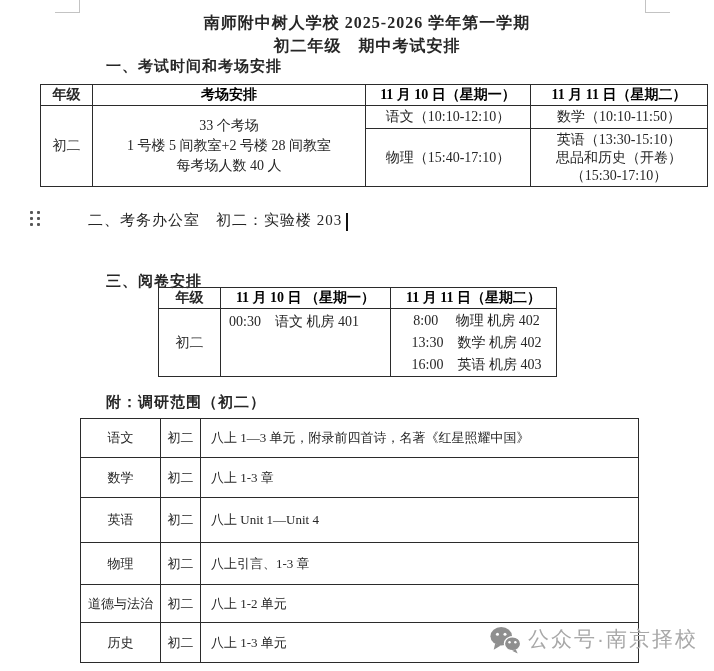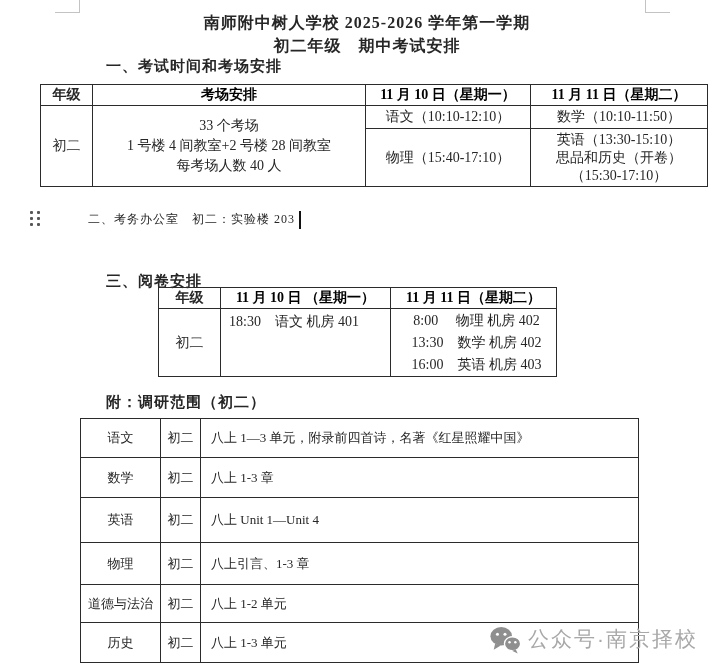--- a/index.html
+++ b/index.html
@@ -39,21 +39,21 @@
   .t-grading tr.hd{height:21px;}
   .t-grading tr.dr{height:68px;}
   .t-grading td.top-left{vertical-align:top;text-align:left;padding:4px 0 0 8px;}
   .t-grading td.left{text-align:center;padding-left:8px;margin-top:36px;}
   .t-grading td.left div{line-height:22px;}
 
   .t-scope{left:80px;top:418px;width:558px;}
   .t-scope td{font-size:13px;}
   .t-scope td.scope{text-align:left;padding-left:10px;}
 
-  .office-line{position:absolute;left:88px;top:211px;font-size:12px;letter-spacing:1px;white-space:nowrap;}
+  .office-line{position:absolute;left:88px;top:211px;font-size:15px;letter-spacing:1px;white-space:nowrap;}
   .caret{display:inline-block;width:2px;height:18px;background:#111;vertical-align:middle;margin-left:4px;}
 
   .drag-handle{position:absolute;left:30px;top:211px;display:grid;
     grid-template-columns:3px 3px;grid-template-rows:3px 3px 3px;gap:3px 4px;cursor:move;}
   .drag-handle i{background:#575757;border-radius:1px;}
 
   .watermark{position:absolute;left:489px;top:625px;display:flex;align-items:flex-start;gap:7px;
     color:#a8a8a8;font-size:21px;letter-spacing:2px;white-space:nowrap;
     font-family:"Liberation Sans","DejaVu Sans",sans-serif;}
 </style>
@@ -79,21 +79,21 @@
       <tr class="hd">
     <td class="bold">年级</td>
     <td class="red">考场安排</td>
     <td class="red">11 月 10 日（星期一）</td>
     <td class="red">11 月 11 日（星期二）</td>
   </tr>
   <tr class="r1">
     <td rowspan="2">初二</td>
     <td rowspan="2" class="rooms">
       <div>33 个考场</div>
-      <div>1 号楼 4 间教室+2 号楼 28 间教室</div>
+      <div>1 号楼 5 间教室+2 号楼 28 间教室</div>
       <div>每考场人数 40 人</div>
     </td>
     <td>语文（10:10-12:10）</td>
     <td>数学（10:10-11:50）</td>
   </tr>
   <tr class="r2">
     <td>物理（15:40-17:10）</td>
     <td class="multi">
       <div>英语（13:30-15:10）</div>
       <div>思品和历史（开卷）</div>
@@ -123,21 +123,21 @@
       <col style="width:166px">
     </colgroup>
   <tbody>
       <tr class="hd">
     <td class="bold">年级</td>
     <td class="red">11 月 10 日 （星期一）</td>
     <td class="red">11 月 11 日（星期二）</td>
   </tr>
   <tr class="dr">
     <td>初二</td>
-    <td class="top-left">18:30　语文  机房 401</td>
+    <td class="top-left">00:30　语文  机房 401</td>
     <td class="left">
       <div>8:00　 物理  机房 402</div>
       <div>13:30　数学  机房 402</div>
       <div>16:00　英语  机房 403</div>
     </td>
   </tr>
 </tbody>
   </table>
 
 <div class="heading h-scope">附：调研范围（初二）</div>

